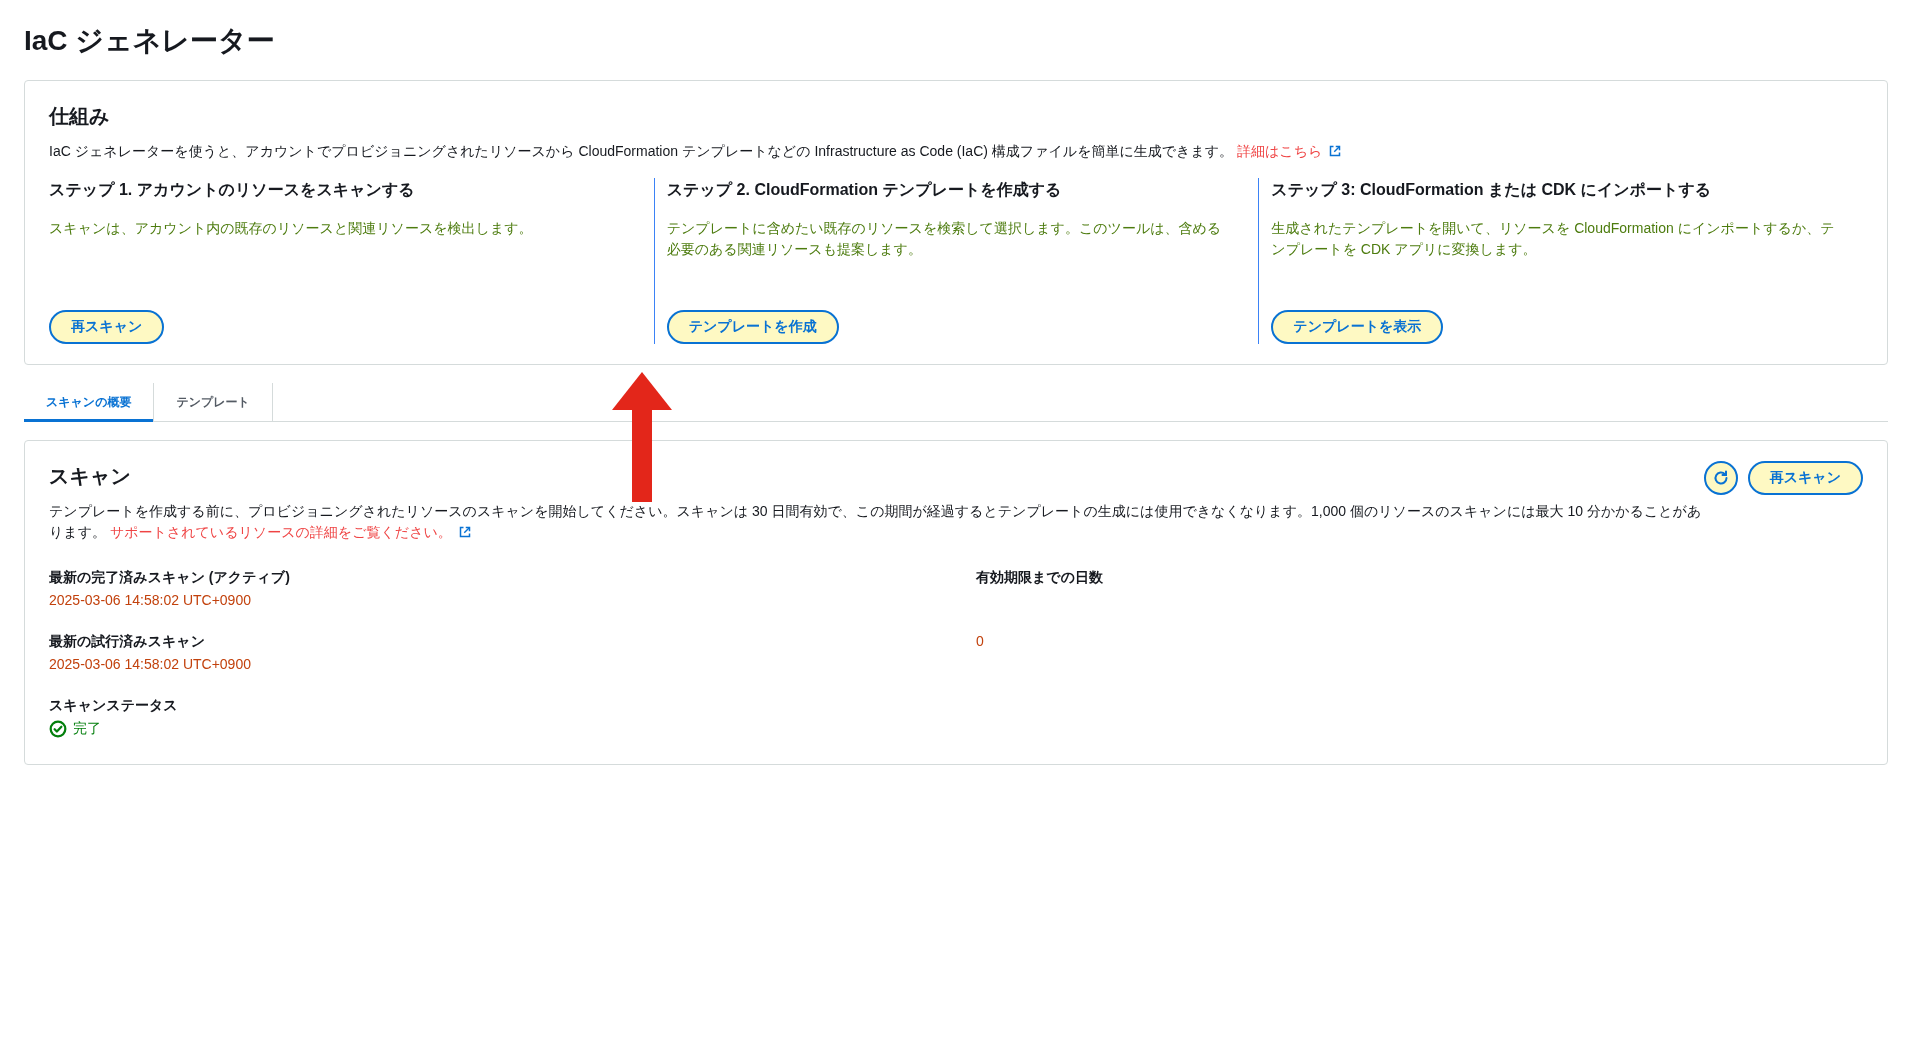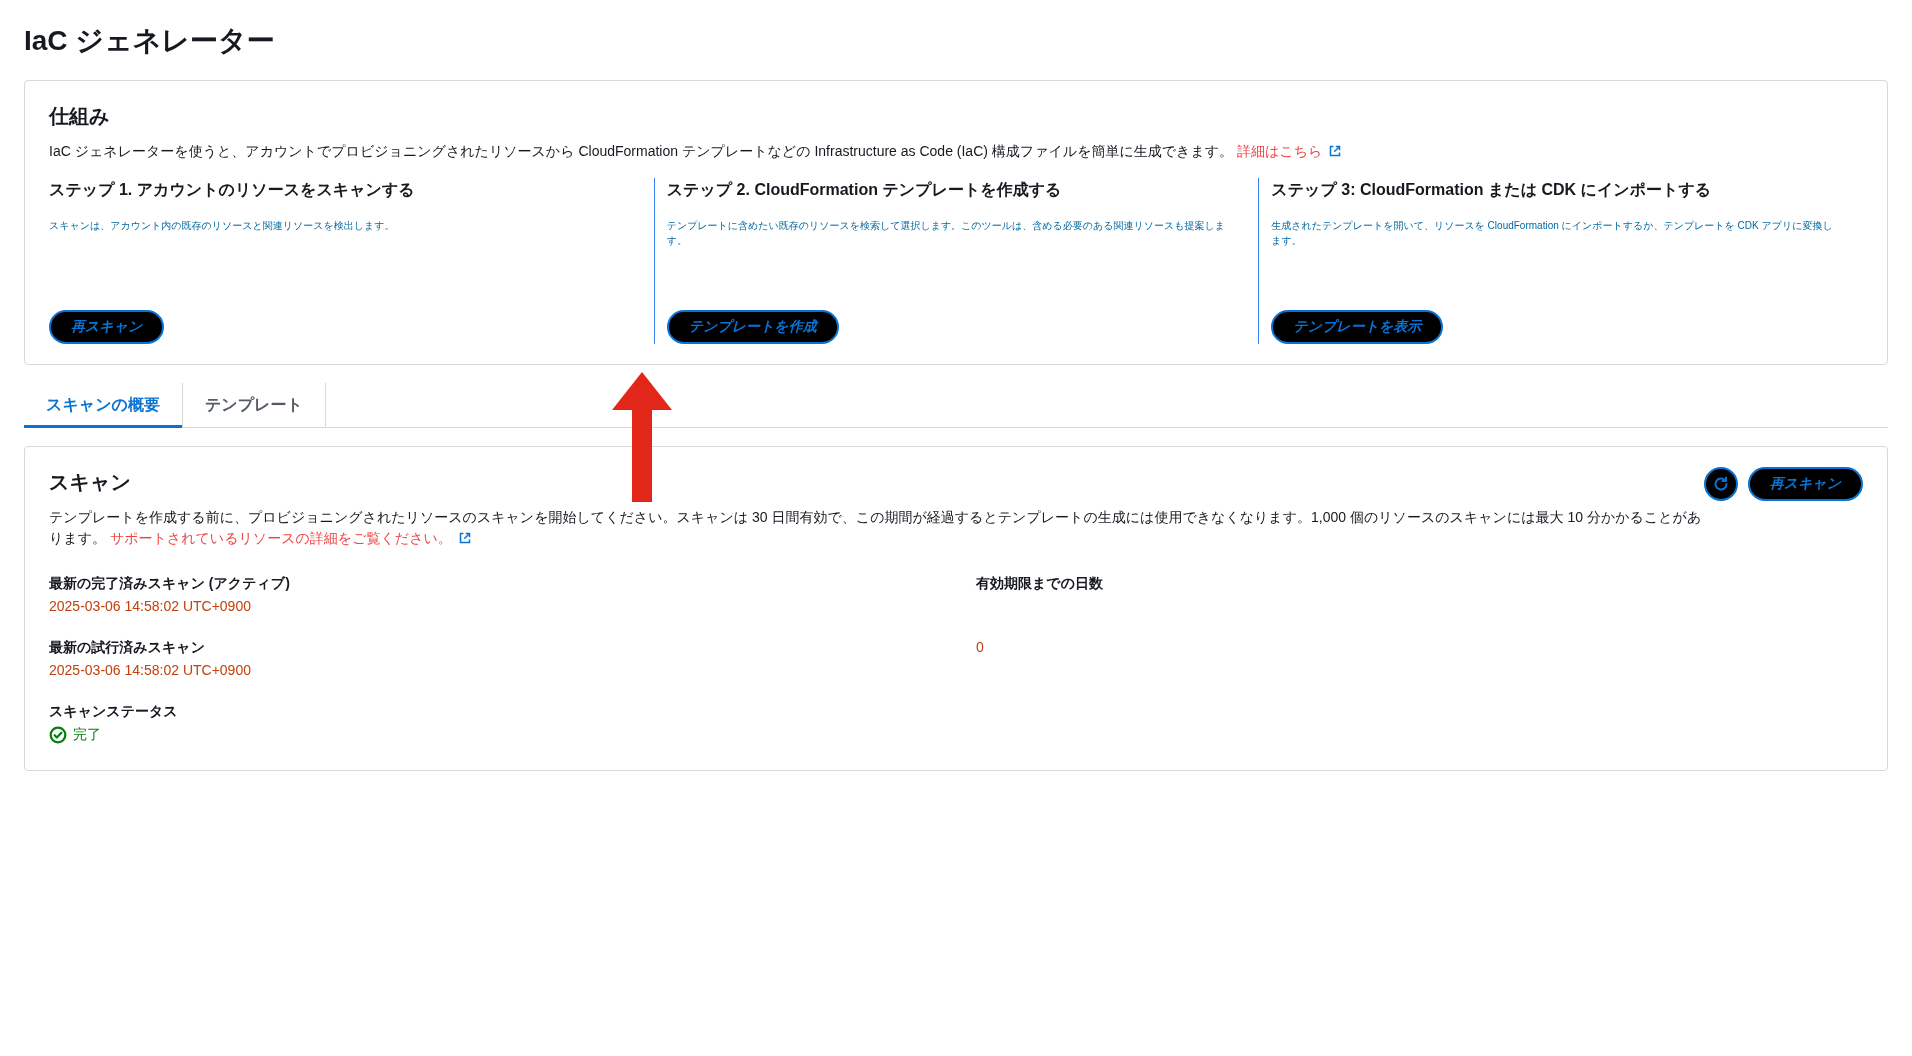--- a/index.html
+++ b/index.html
@@ -62,54 +62,53 @@
   .step:first-child {
     padding-left: 0;
     border-left: none;
   }
   .step-title {
     font-size: 16px;
     font-weight: 700;
     margin-bottom: 16px;
   }
   .step-desc {
-    font-size: 10px;
-    color: #0369a1;
+    font-size: 14px;
+    color: #4d7c0f;
     margin-bottom: 22px;
     min-height: 70px;
   }
   .btn {
     display: inline-flex;
     align-items: center;
     justify-content: center;
     border: 2px solid #0972d3;
     color: #0972d3;
-    background: #000000;
+    background: #fef9c3;
     border-radius: 20px;
     padding: 6px 20px;
     font-size: 14px;
     font-weight: 700;
     cursor: pointer;
     font-family: inherit;
-    font-style: italic;
   }
   .btn-icon {
     width: 34px;
     height: 34px;
     padding: 0;
     border-radius: 50%;
   }
   .tabs {
     display: flex;
     border-bottom: 1px solid #d5dbdb;
     margin-bottom: 18px;
   }
   .tab {
     padding: 10px 22px;
-    font-size: 16px;
+    font-size: 12px;
     font-weight: 700;
     cursor: pointer;
     border-right: 1px solid #d5dbdb;
     color: #545b64;
     position: relative;
   }
   .tab.active {
     color: #0972d3;
   }
   .tab.active::after {

